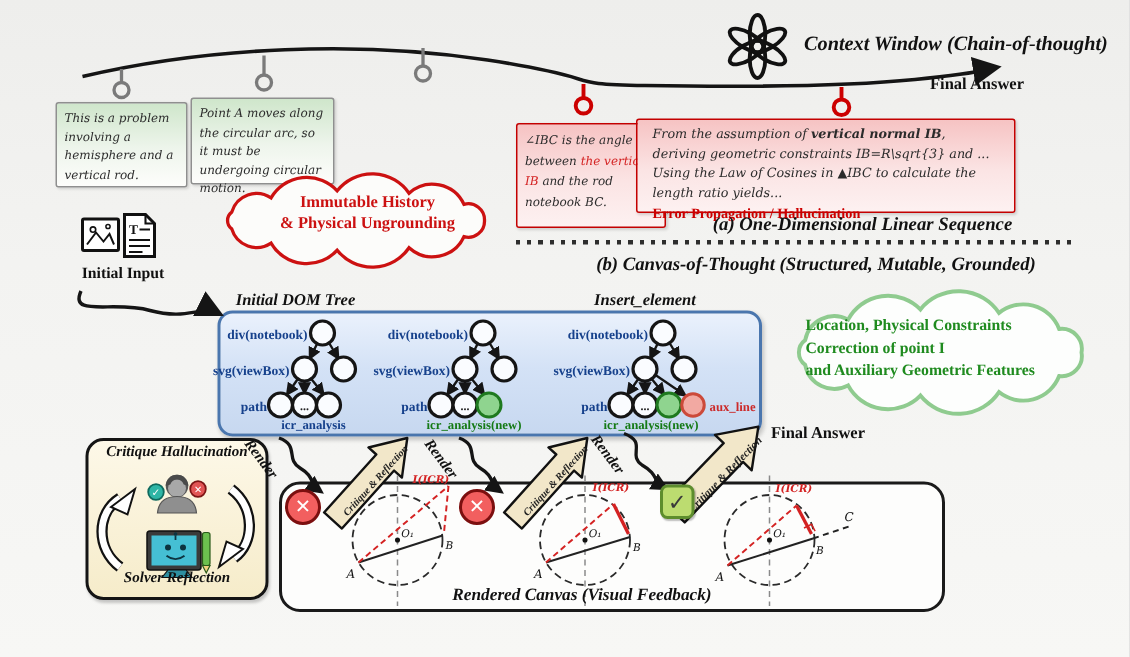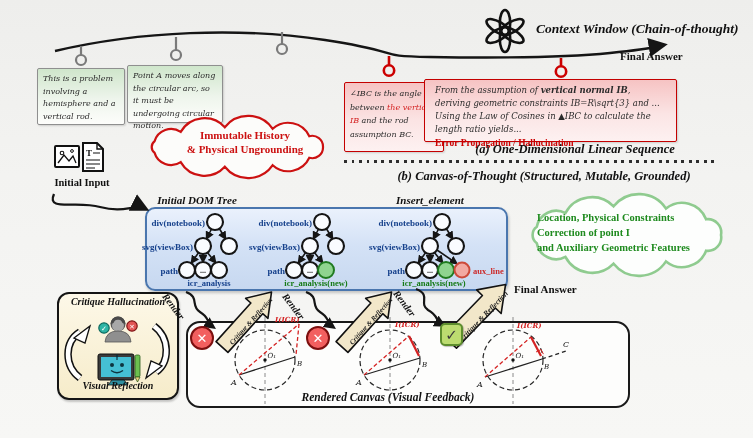--- a/index.html
+++ b/index.html
@@ -69,21 +69,21 @@
 
 <div class="stage">
 
   <div class="note green" style="left:37px;top:68px;width:88px;height:57px;">
     <span>This is a problem involving a hemisphere and a vertical rod.</span>
   </div>
   <div class="note green" style="left:127px;top:65px;width:96px;height:58px;">
     <span>Point A moves along the circular arc, so it must be undergoing circular motion.</span>
   </div>
   <div class="note red" style="left:344px;top:82px;width:100px;height:70px;line-height:13.5px;">
-    <span>∠IBC is the angle between </span><span class="hl-red">the vertical IB</span><span> and the rod assumption BC.</span>
+    <span>∠IBC is the angle between </span><span class="hl-red">the vertical IB</span><span> and the rod notebook BC.</span>
   </div>
   <div class="note red" style="left:424px;top:79px;width:253px;height:63px;font-size:8.5px;line-height:13px;padding:4px 10px;">
     <span>From the assumption of </span><b>vertical normal IB</b><span>, deriving geometric constraints IB=R\sqrt{3} and ... Using the Law of Cosines in ▲IBC to calculate the length ratio yields...</span>
     <div class="note-footer">Error Propagation / Hallucination</div>
   </div>
 
   <div class="bluebox"></div>
   <div class="canvasbox"></div>
   <div class="critiquebox"></div>
 
@@ -341,16 +341,16 @@
   <div class="badge-x" style="left:306px;top:326px;">
       <span>✕</span>
     </div>
   <div class="badge-check" style="left:440px;top:323px;">
       <span>✓</span>
     </div>
 
   <div class="txt bi center" style="left:288px;top:391px;width:200px;font-size:11.5px;color:#111;">Rendered Canvas (Visual Feedback)</div>
 
   <div class="txt bi center" style="left:60px;top:296px;width:116px;font-size:10px;color:#111;">Critique Hallucination</div>
-  <div class="txt bi center" style="left:60px;top:380px;width:116px;font-size:10px;color:#111;">Visual Reflection</div>
+  <div class="txt bi center" style="left:60px;top:380px;width:116px;font-size:10px;color:#111;">Solver Reflection</div>
 
 
 </div>
 
 </body></html>

